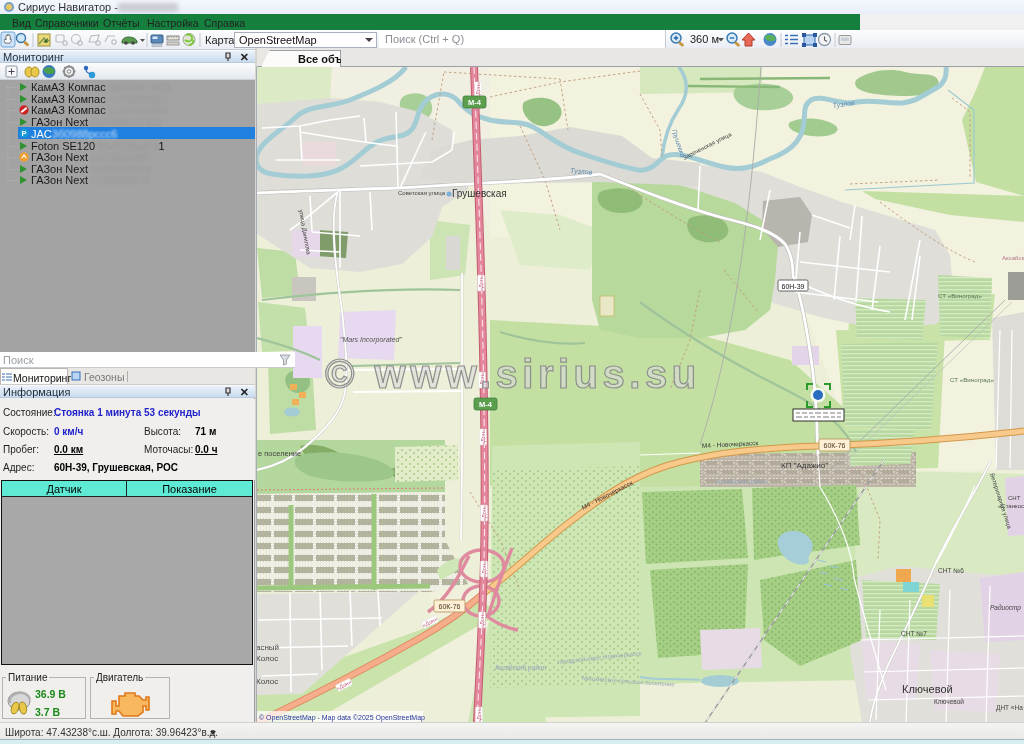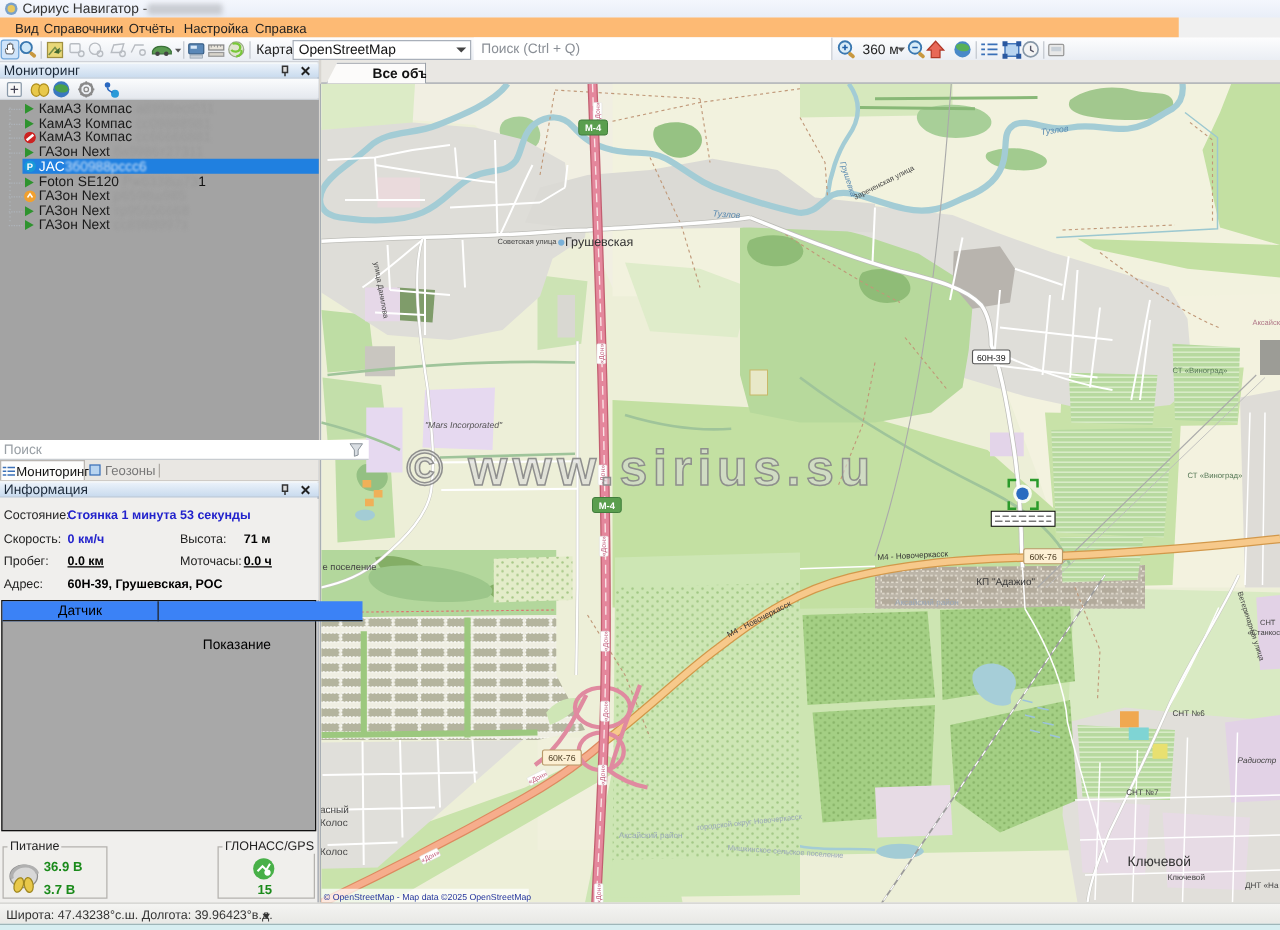--- a/index.html
+++ b/index.html
@@ -4,21 +4,21 @@
 <style>
 * { margin:0; padding:0; box-sizing:border-box; }
 html,body { width:1024px; height:744px; overflow:hidden; }
 body { font-family:"Liberation Sans", sans-serif; font-size:11px; position:relative; background:#f0f0f0; }
 .abs { position:absolute; }
 
 #titlebar { left:0; top:0; width:1024px; height:14px; background:linear-gradient(#f4f7fd,#e9eef8); }
 #titlebar .txt { position:absolute; left:18px; top:1px; font-size:11px; color:#333; }
 #titlebar .blur { position:absolute; left:118px; top:3px; width:60px; height:9px; background:#c9ccd2; filter:blur(2px); border-radius:2px;}
 
-#menubar { left:0; top:14px; width:943px; height:16px; background:#fdba74; color:#222; font-size:10.5px; }
+#menubar { left:0; top:14px; width:860px; height:16px; background:#15803d; color:#222; font-size:10.5px; }
 #menubar span { position:absolute; top:3px; }
 
 #toolbar { left:0; top:30px; width:1024px; height:20px; background:linear-gradient(#fdfdfe,#e9edf3); border-bottom:1px solid #c6cad1; }
 .combo { position:absolute; left:234px; top:2px; width:143px; height:16px; background:#fff; border:1px solid #a9b0ba; font-size:11px; color:#111; padding:1px 4px; }
 .combo .arr { position:absolute; right:3px; top:5px; width:0; height:0; border-left:4px solid transparent; border-right:4px solid transparent; border-top:4px solid #444; }
 .searchbox { position:absolute; left:379px; top:0px; width:287px; height:19px; background:#fff; border-right:1px solid #c6cad1; color:#8a8f96; font-size:11px; padding:3px 6px; }
 
 #leftpanel { left:0; top:50px; width:255px; height:672px; background:#f0efed; border-right:1px solid #9aa0a8; }
 .phdr { position:absolute; left:0; width:255px; height:13px; background:linear-gradient(#ebf2fa,#c9dbee); border-top:1px solid #f6fafd; border-bottom:1px solid #b7c8da; font-size:11px; color:#1c2a3a; }
 .phdr .t { position:absolute; left:3px; top:0px; }
@@ -39,23 +39,23 @@
 #ltabs { position:absolute; left:0; top:318px; width:255px; height:17px; background:#e9e7e3; border-bottom:1px solid #cfcbc6;}
 .ltab { position:absolute; top:0; height:16px; font-size:11px; padding-top:2px; }
 
 #info { position:absolute; left:0; top:349px; width:255px; height:81px; background:#f0efed; font-size:10px; }
 #info .lab { color:#222; position:absolute; }
 #info .val { position:absolute; font-weight:bold; color:#000; }
 #info .blue { color:#2222cc; }
 #info .und { text-decoration:underline; }
 
 #stable { position:absolute; left:1px; top:430px; width:252px; height:185px; background:#a8a8a8; border:1px solid #111; }
-#stable .hdr { position:absolute; left:0; top:0; width:288px; height:16px; background:#3b82f6; border-bottom:1px solid #222; color:#000;padding-left:15px; }
+#stable .hdr { position:absolute; left:0; top:0; width:250px; height:16px; background:#5eead4; border-bottom:1px solid #222; color:#000;padding-left:15px; }
 #stable .hdr .c1 { position:absolute; left:0; top:2px; width:124px; text-align:center; }
-#stable .hdr .c2 { position:absolute; left:125px; top:2px; width:125px; text-align:center;margin-top:27px; }
+#stable .hdr .c2 { position:absolute; left:125px; top:2px; width:125px; text-align:center; }
 #stable .hdr .dv { position:absolute; left:124px; top:0; width:1px; height:16px; background:#222; }
 #stable .row { position:absolute; left:0; top:17px; width:250px; height:15px; background:#1874d2; color:#fff; }
 
 .gbox { position:absolute; top:627px; height:42px; border:1px solid #b4b2ae; background:#f0efec; }
 .gbox .lg { position:absolute; left:3px; top:-6px; background:#f0efed; padding:0 2px; font-size:10px; color:#222; white-space:nowrap; }
 .gval { position:absolute; color:#1a8a1a; font-weight:bold; font-size:10.5px; }
 
 #statusbar { left:0; top:722px; width:1024px; height:22px; background:linear-gradient(#f4f4f2,#e9e9e6 70%); border-top:1px solid #d0d0cc; }
 #statusbar .txt { position:absolute; left:5px; top:4px; font-size:10px; color:#333;text-align:center; }
 #statusbar .cy { position:absolute; left:0; top:16px; width:1024px; height:6px; background:#d7eef1; border-top:1px solid #9fb6b9; }
@@ -641,27 +641,24 @@
       <div class="lg">Питание</div>
     <svg style="position:absolute;left:3px;top:11px" width="26" height="30" viewBox="0 0 26 30">
       <ellipse cx="13" cy="12" rx="11" ry="9" fill="#d8d8d8" stroke="#909090"></ellipse>
       <path d="M 4,14 C 2,10 6,5 12,4 C 18,3 23,6 24,10" fill="none" stroke="#b0b0b0" stroke-width="2.5"></path>
       <ellipse cx="9" cy="19" rx="3.5" ry="6" fill="#e8c84a" stroke="#a08820" transform="rotate(20 9 19)"></ellipse>
       <ellipse cx="17" cy="19" rx="3.5" ry="6" fill="#e8c84a" stroke="#a08820" transform="rotate(-10 17 19)"></ellipse>
     </svg>
     <div class="gval" style="left:32px;top:10px">36.9 В</div>
     <div class="gval" style="left:32px;top:28px">3.7 В</div>
   </div>
-  <div class="gbox" style="left:174px;width:78px">
-      <div class="lg">ГЛОНАСС/GPS</div>
-    <svg style="position:absolute;left:27px;top:8px" width="18" height="18" viewBox="0 0 18 18">
-      <circle cx="9" cy="9" r="8.5" fill="#48b048"></circle>
-      <path d="M 4,11 L 8,7 L 11,10 L 14,5" stroke="#fff" stroke-width="1.6" fill="none"></path>
-      <circle cx="12" cy="12" r="2.5" fill="#fff"></circle>
+  <div class="gbox" style="left:90px;width:80px">
+      <div class="lg">Двигатель</div>
+    <svg style="position:absolute;left:20px;top:10px" width="40" height="32" viewBox="0 0 40 32">
+      <path d="M 8,8 L 14,8 L 14,5 L 24,5 L 24,8 L 28,8 L 32,12 L 35,12 L 35,9 L 38,9 L 38,22 L 35,22 L 35,18 L 32,18 L 32,24 L 27,28 L 12,28 L 8,23 L 5,23 L 5,26 L 1,26 L 1,13 L 5,13 L 5,18 L 8,18 Z" fill="#f8b860" stroke="#e07818" stroke-width="1.6"></path>
     </svg>
-    <div class="gval" style="left:31px;top:28px">15</div>
   </div>
 </div>
 <div class="abs" id="statusbar">
   <div class="txt">Широта: 47.43238°с.ш. Долгота: 39.96423°в.д.</div>
   <div style="position:absolute;left:210px;top:8px;width:0;height:0;border-left:3px solid transparent;border-right:3px solid transparent;border-top:4px solid #333"></div>
   <div class="cy"></div>
 </div>
 
 </body></html>

